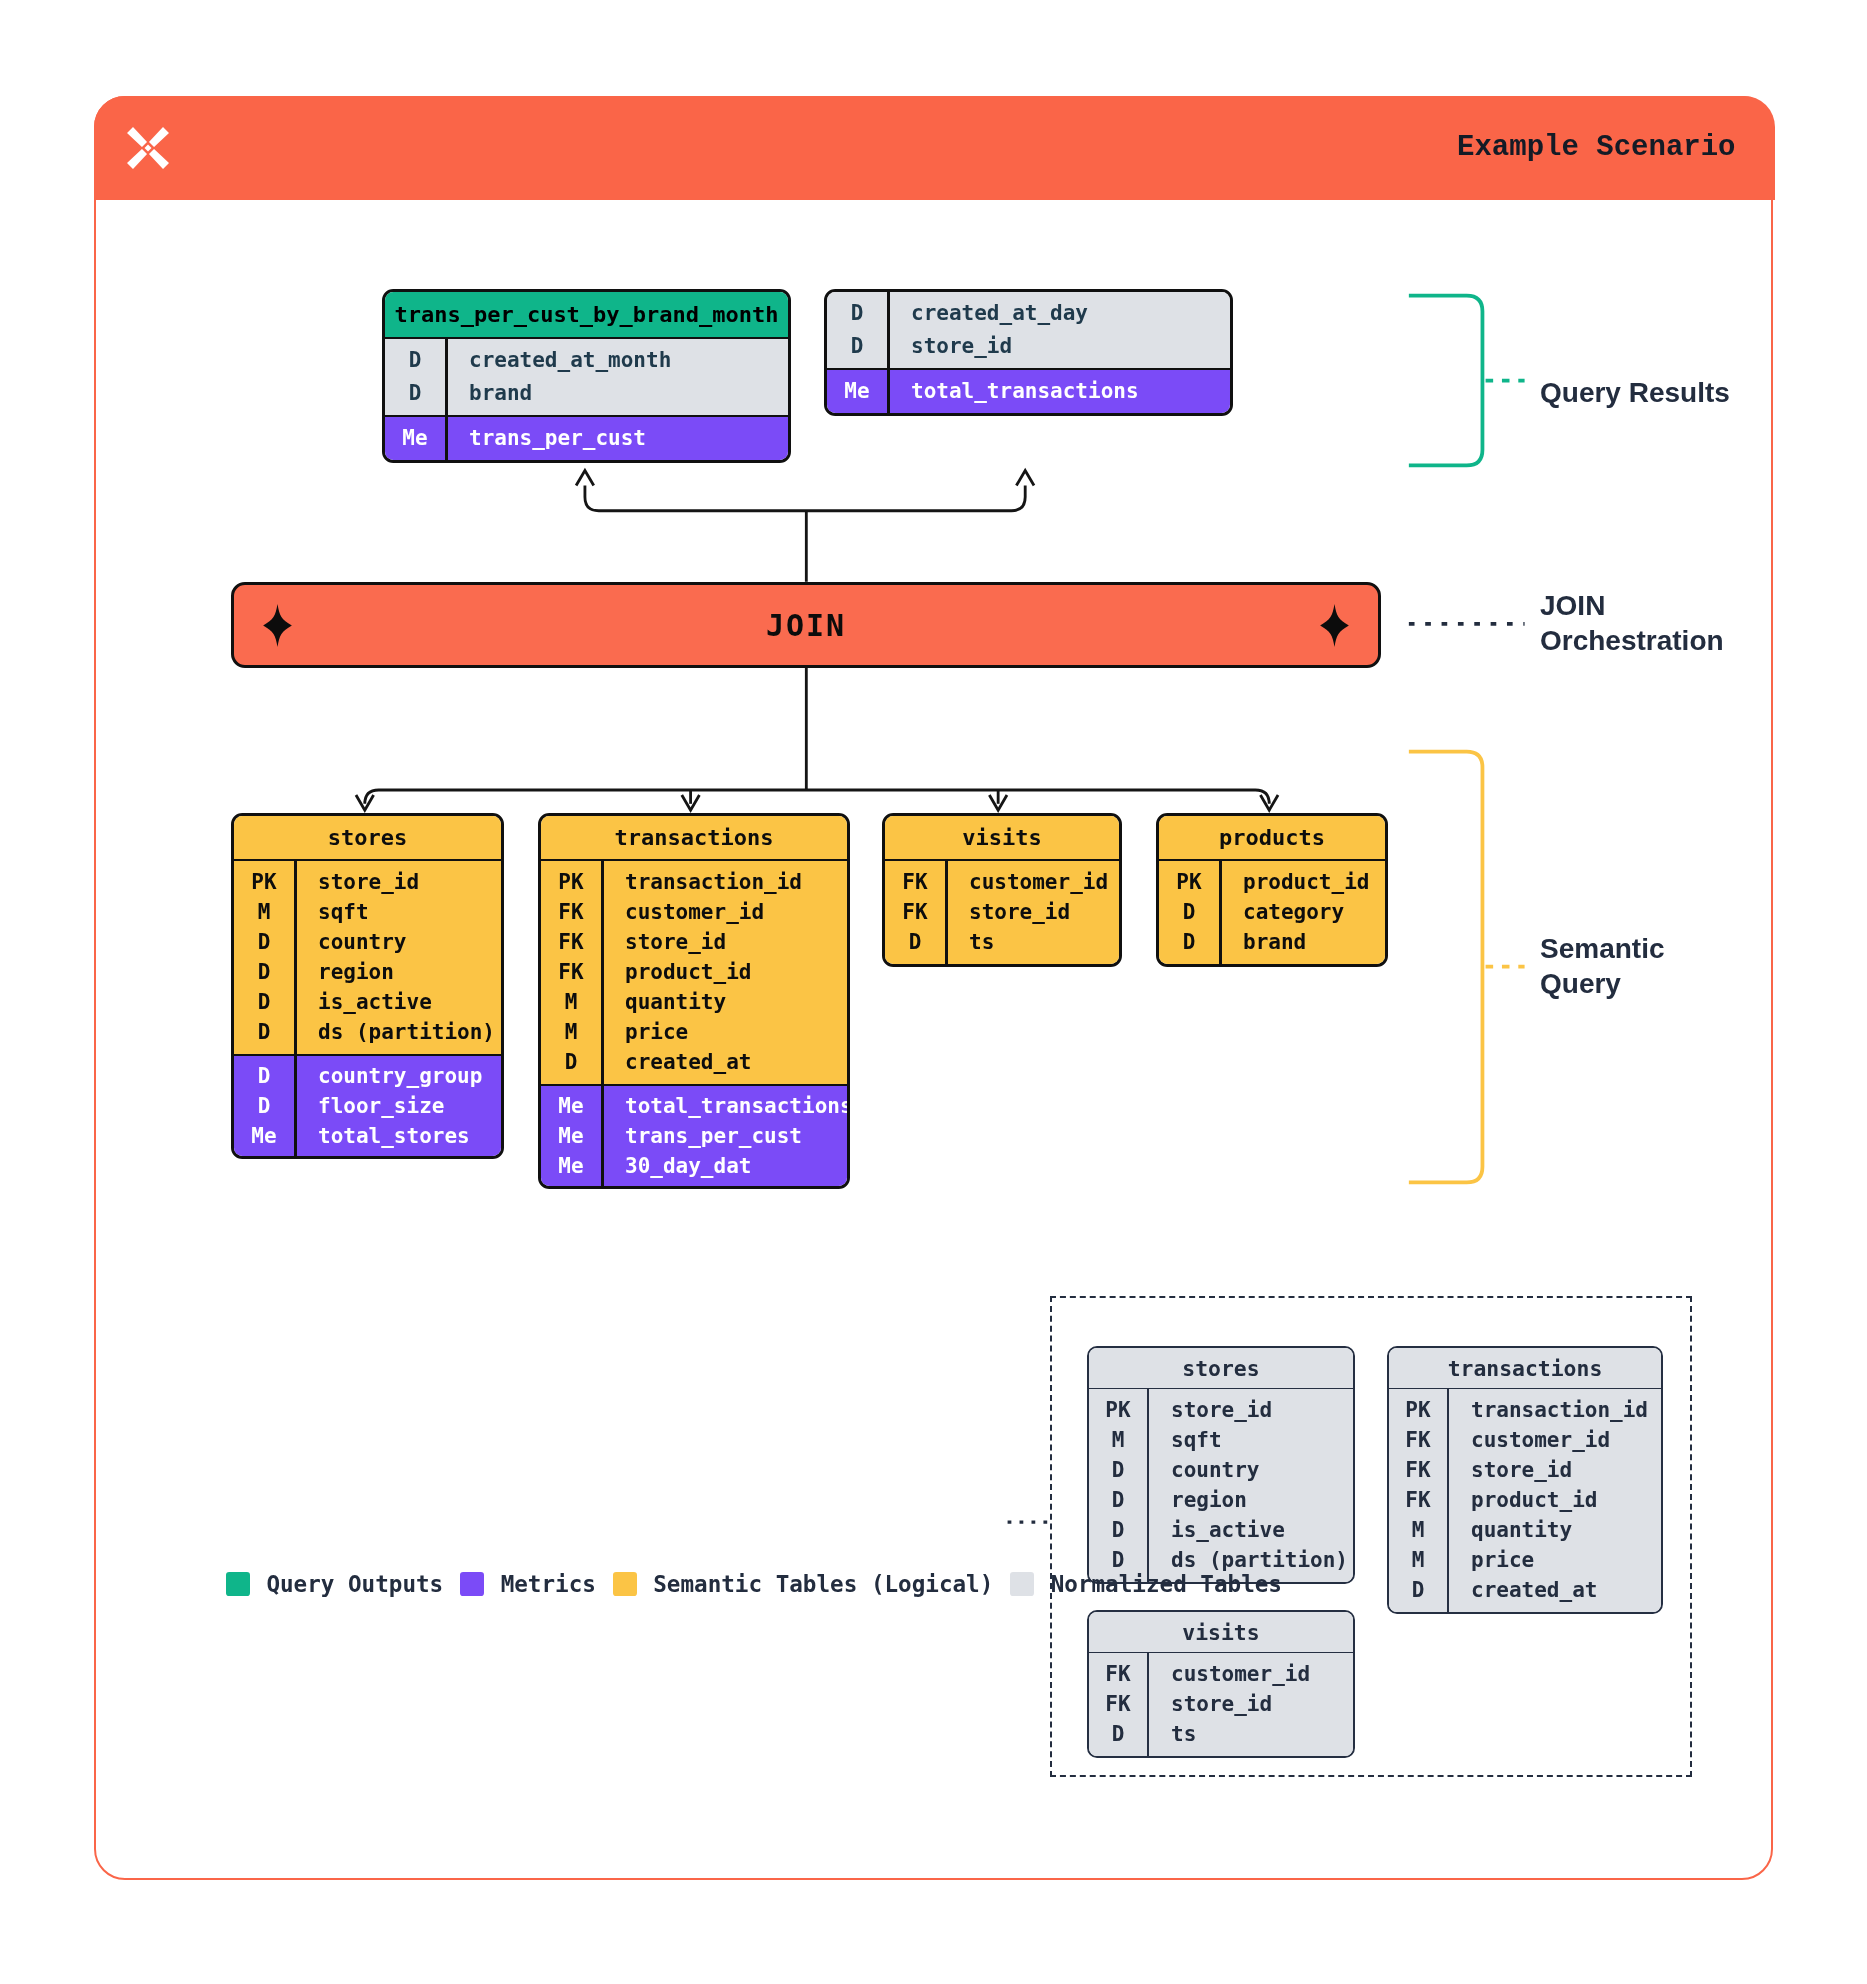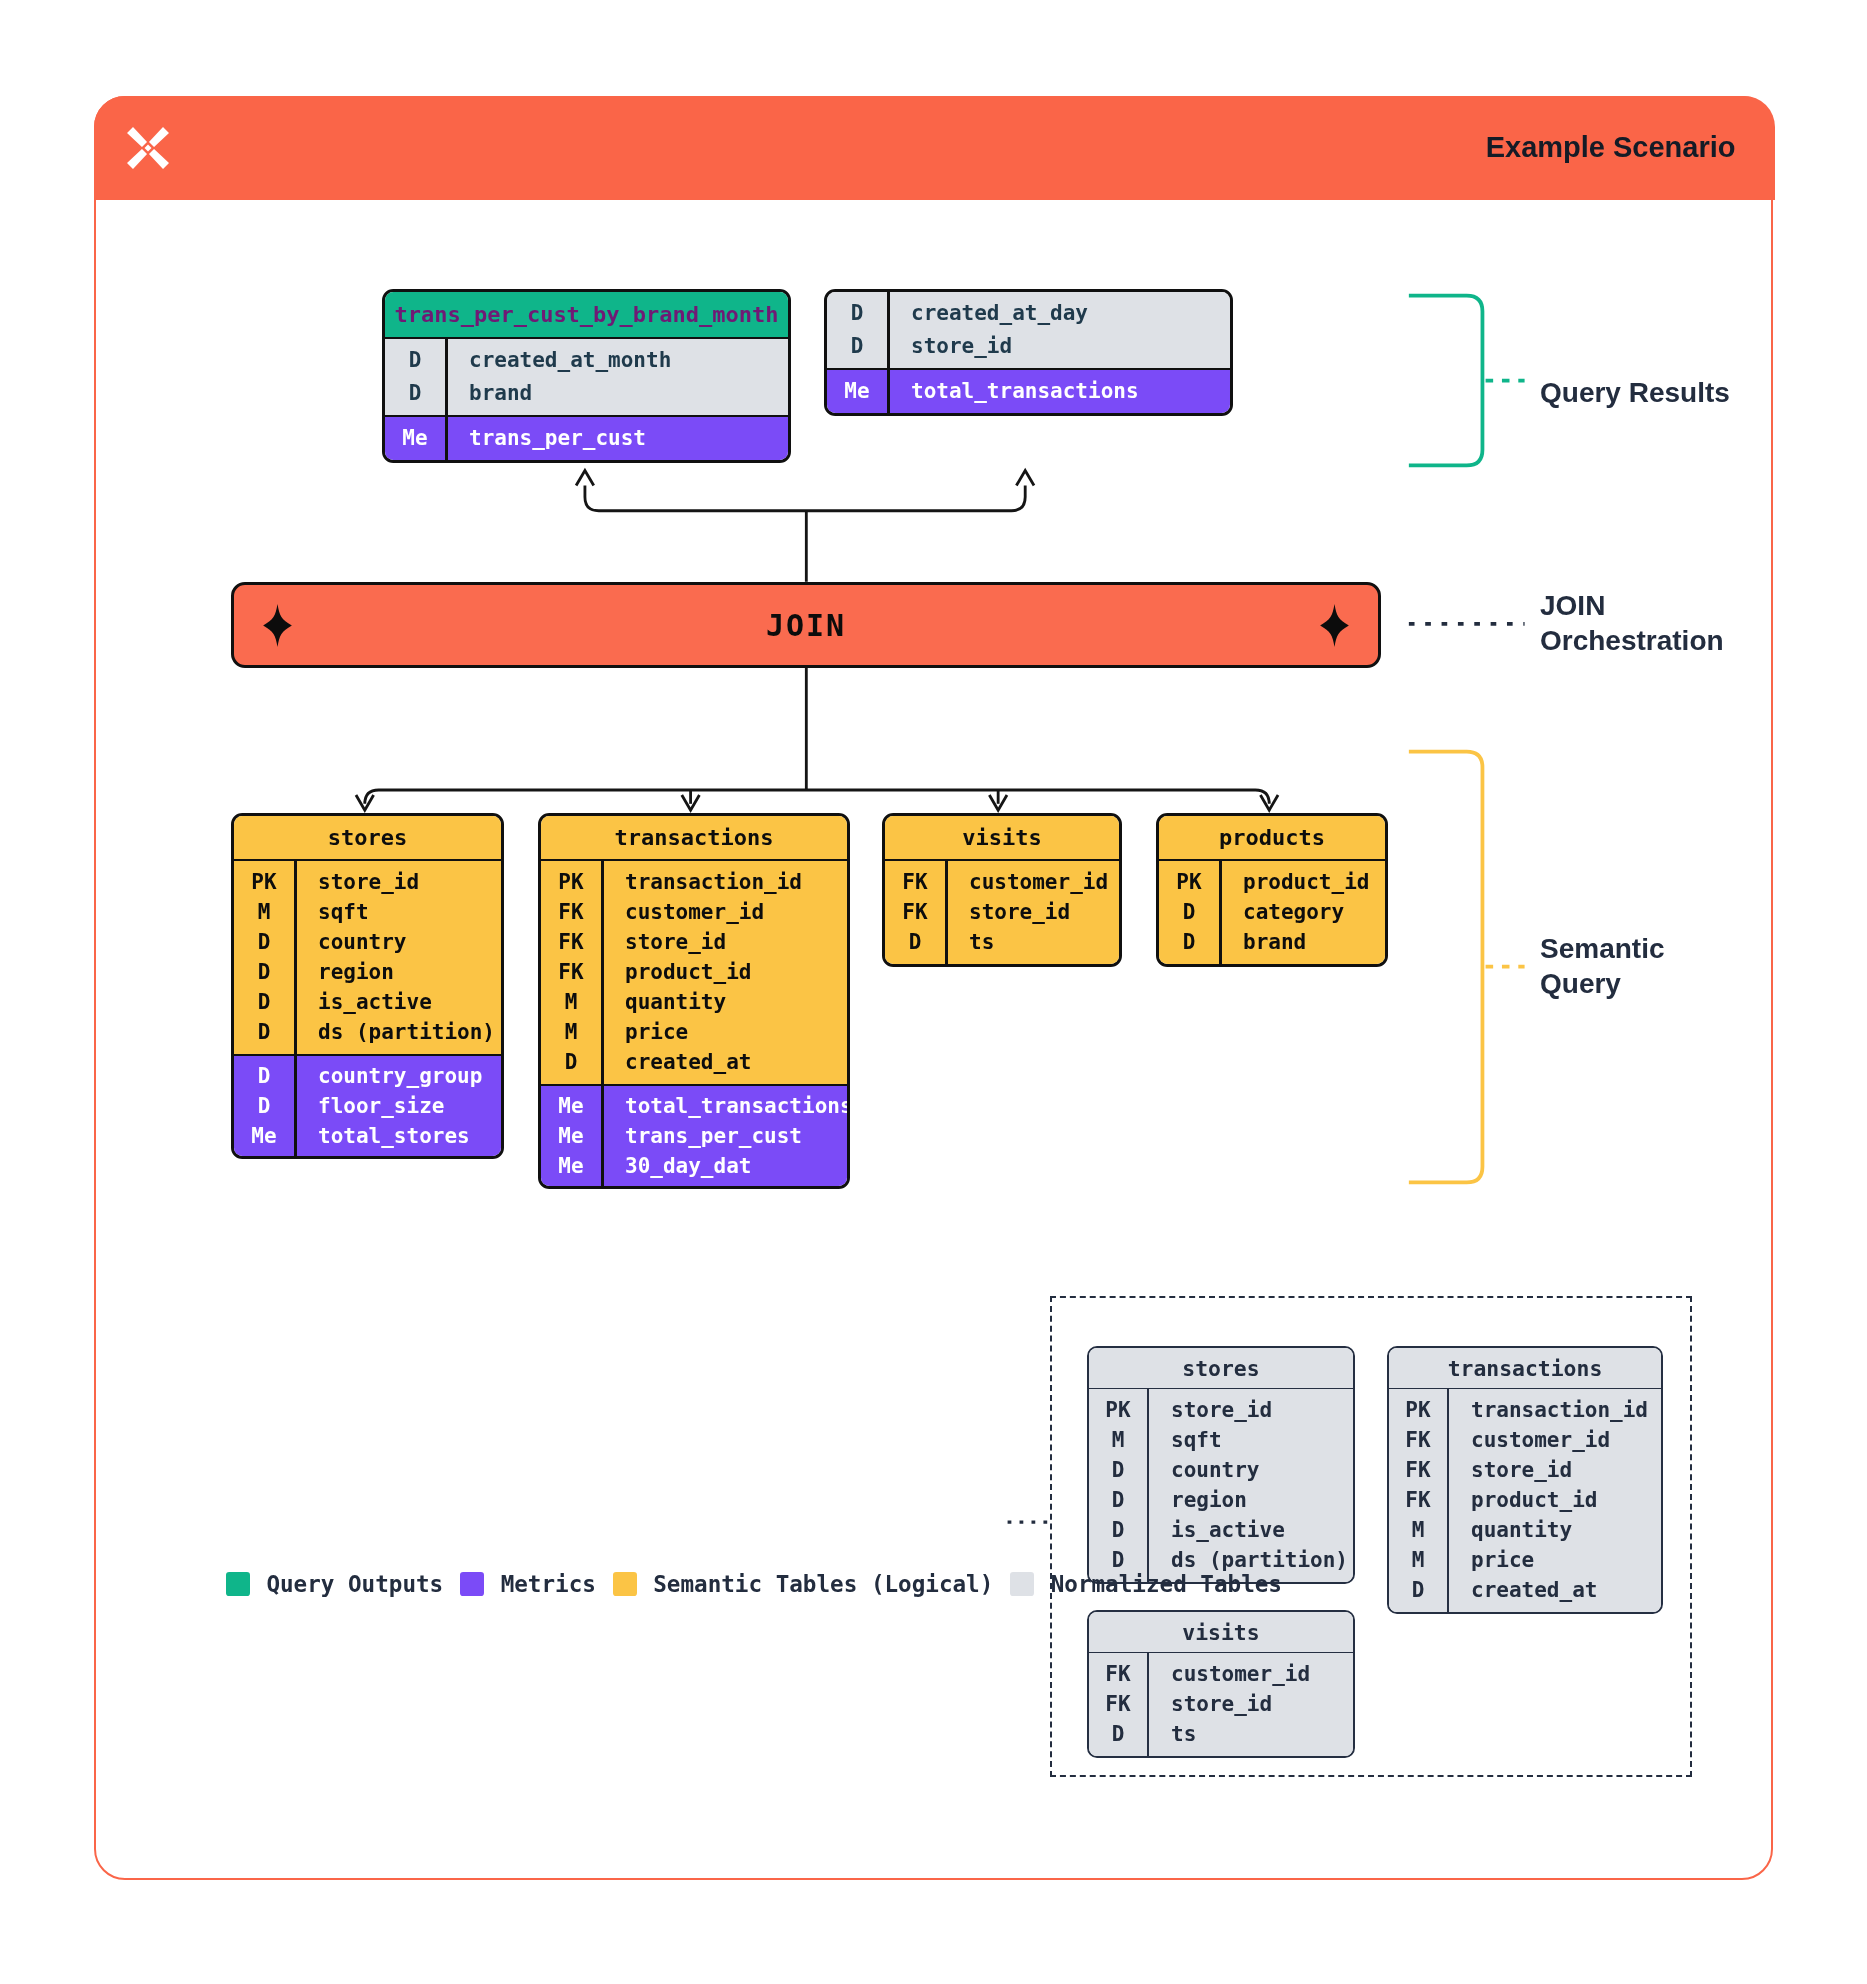--- a/index.html
+++ b/index.html
@@ -8,35 +8,35 @@
   }
   html,body{margin:0;padding:0;background:#ffffff;}
   #canvas{position:relative;width:1868px;height:1985px;background:#ffffff;overflow:hidden;
           font-family:"DejaVu Sans Mono",monospace;}
   
   .card{position:absolute;left:94px;top:96px;width:1675px;height:1780px;
         background:#fff;border:2.5px solid var(--orange);border-radius:31px;}
   .header-bar{position:absolute;left:-2.5px;top:-2.5px;width:1681px;height:104px;
         background:var(--orange);border-radius:31px 31px 0 0;display:flex;align-items:center;}
   .logo{margin-left:29px;width:50px;height:50px;}
-  .page-title{margin-left:auto;margin-right:39px;font-family:Liberation Sans, sans-serif;
+  .page-title{margin-left:auto;margin-right:39px;font-family:Liberation Mono, monospace;
         font-weight:700;font-size:29px;color:#141B26;}
   
   .tbl{position:absolute;border:3.1px solid var(--ink);border-radius:11.3px;overflow:hidden;
        background:#fff;font-weight:bold;}
   .tbl-h{display:flex;align-items:center;justify-content:center;font-size:22px;
          border-bottom:2.5px solid var(--ink);}
   .tbl section{position:relative;padding:5px 0;}
   .tbl section::before{content:"";position:absolute;left:60px;top:0;bottom:0;width:2.5px;
          background:var(--ink);}
   .r{display:grid;grid-template-columns:60px 1fr;}
   .r .k{text-align:center;}
   .r .n{padding-left:24px;}
   
-  .qr .tbl-h{background:var(--green);color:#701a75;height:45px;}
+  .qr .tbl-h{background:var(--green);color:#000000;height:45px;}
   .qr .cols{background:var(--grayfill);color:var(--dimtext);}
   .qr .cols .r, .qr .mets .r{line-height:33px;font-size:21px;}
   .qr .mets{background:var(--purple);color:#fff;border-top:2.5px solid var(--ink);}
   
   .sem .tbl-h{background:var(--yellow);color:#0d0d0d;height:43px;}
   .sem .cols{background:var(--yellow);color:#0d0d0d;padding:6.3px 0;}
   .sem .cols .r{line-height:30px;font-size:21px;}
   .sem .mets{background:var(--purple);color:#fff;border-top:2.5px solid var(--ink);}
   .sem .mets .r{line-height:30px;font-size:21px;}
   

